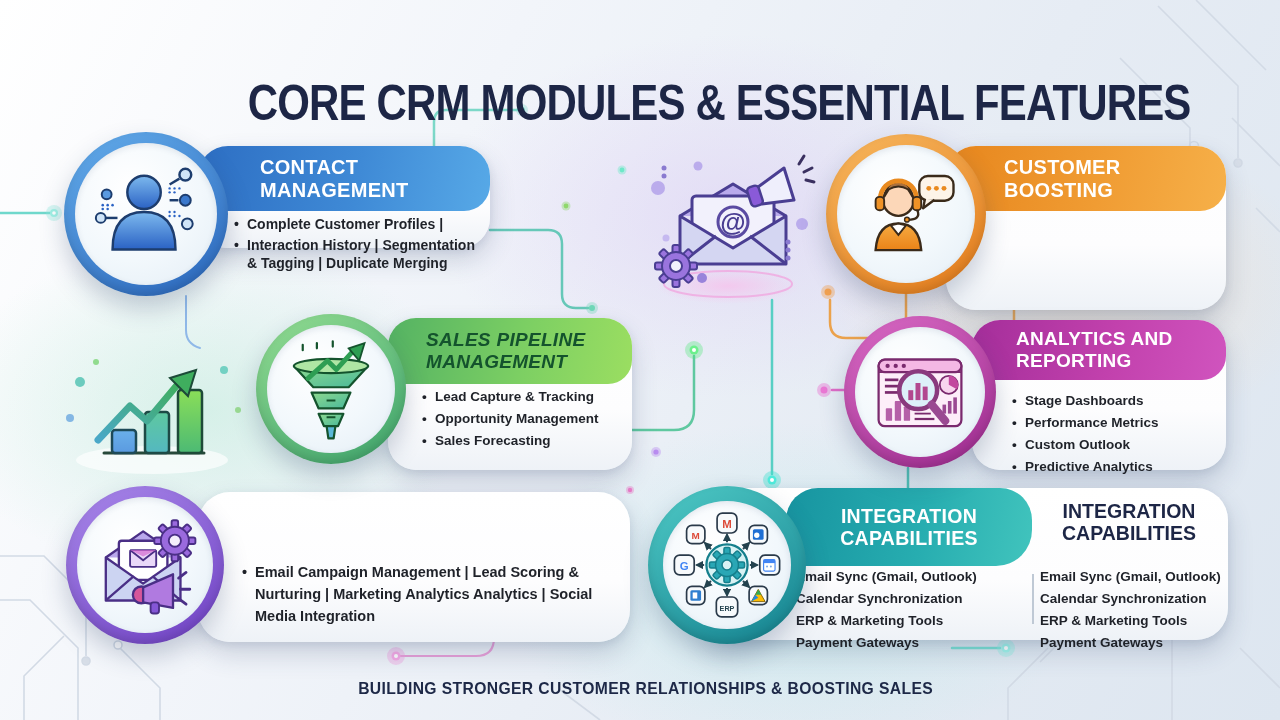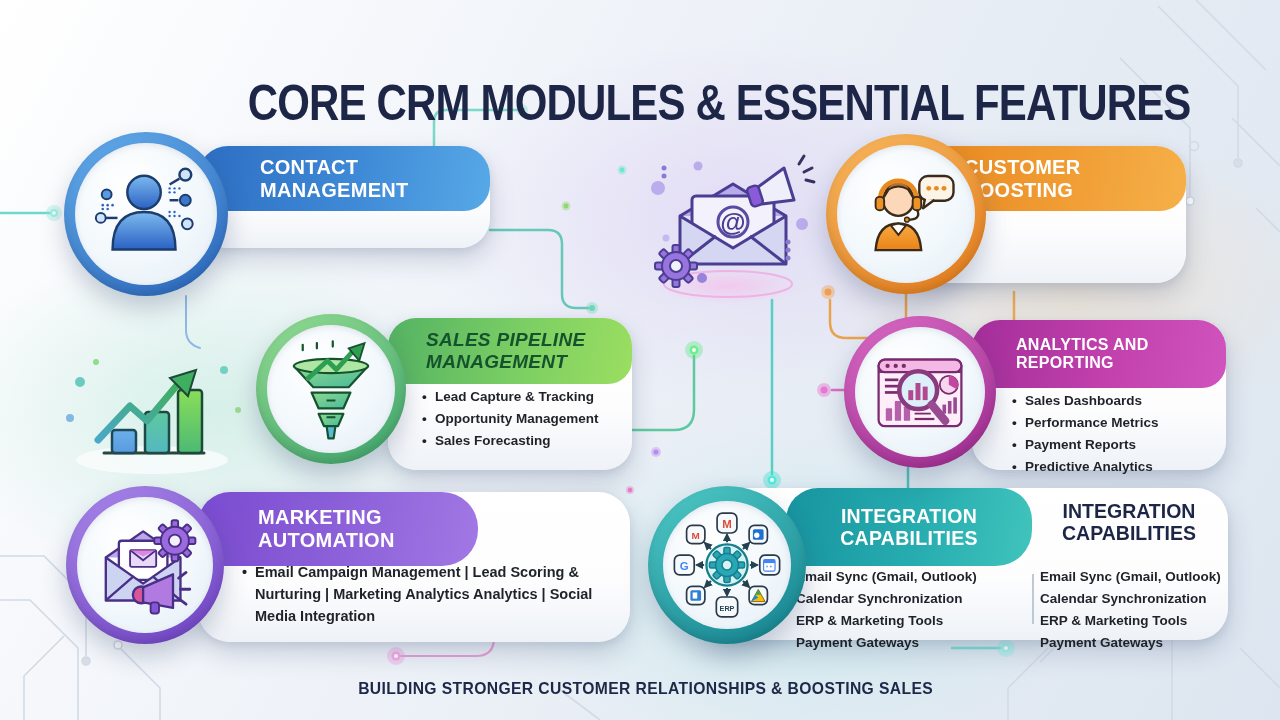--- a/index.html
+++ b/index.html
@@ -33,21 +33,21 @@
     box-shadow:0 12px 26px rgba(45,65,105,.20), 0 3px 8px rgba(45,65,105,.10);
   }
   .card-header{
     position:absolute;left:0;top:0;right:0;color:#fff;font-weight:700;
     display:flex;flex-direction:column;justify-content:center;line-height:1.14;
   }
   .card-header .t{letter-spacing:.3px;}
   .h-blue   {background:linear-gradient(100deg,#2d6ec3 0%,#3f8ad6 55%,#57a9e7 100%);border-radius:30px 30px 26px 0;height:65px;padding-left:62px;font-size:20px;}
   .h-orange {background:linear-gradient(100deg,#e7861d 0%,#f09c33 55%,#f6b049 100%);border-radius:30px 30px 26px 0;height:65px;padding-left:58px;font-size:20px;}
   .h-green  {background:linear-gradient(100deg,#54b263 0%,#7ccf63 55%,#9bde61 100%);border-radius:28px 28px 24px 0;height:66px;padding-left:38px;font-size:19px;color:#14532d;font-style:italic;}
-  .h-magenta{background:linear-gradient(100deg,#a42e9a 0%,#c241ad 55%,#d054be 100%);border-radius:28px 28px 24px 0;height:68px;padding-left:44px;font-size:16px;}
+  .h-magenta{background:linear-gradient(100deg,#a42e9a 0%,#c241ad 55%,#d054be 100%);border-radius:28px 28px 24px 0;height:60px;padding-left:44px;font-size:19px;}
   .hp       {background:linear-gradient(100deg,#7a4bd0 0%,#8e62da 55%,#a178e4 100%);border-radius:32px 36px 36px 0;width:280px;height:74px;padding-left:60px;font-size:20px;}
   .ht       {background:linear-gradient(100deg,#1794a0 0%,#27adb0 55%,#41c4bd 100%);border-radius:32px 32px 36px 0;left:86px;width:246px;height:78px;right:auto;text-align:center;font-size:19.5px;}
   .bullets{
     position:absolute;margin:0;padding:0;list-style:none;
     font-weight:700;color:#1f2229;
   }
   .bullets li{position:relative;padding-left:13px;margin-bottom:3px;}
   .bullets li::before{content:"\2022";position:absolute;left:0;}
   
   .icon-badge{position:absolute;z-index:4;border-radius:50%;padding:11px;
@@ -60,21 +60,21 @@
   .r-orange {background:linear-gradient(150deg,#f7b75e 0%,#e27a1a 100%);}
   .r-green  {background:linear-gradient(150deg,#93dc92 0%,#3da36b 100%);}
   .r-magenta{background:linear-gradient(150deg,#d96ac4 0%,#9c2a8e 100%);}
   .r-purple {background:linear-gradient(150deg,#a887e9 0%,#6f41c4 100%);}
   .r-teal   {background:linear-gradient(150deg,#4fcac6 0%,#13808e 100%);padding:15px;}
   
   .m1-badge{left:64px;top:132px;width:164px;height:164px;}
   .m1-card {left:198px;top:146px;width:292px;height:102px;}
   .m1-card .bullets{left:36px;top:70px;right:8px;font-size:14px;line-height:1.28;}
   .m2-badge{left:826px;top:134px;width:160px;height:160px;}
-  .m2-card {left:906px;top:146px;width:280px;height:137px;}
+  .m2-card {left:946px;top:146px;width:280px;height:164px;}
   .m2-card .bullets{left:40px;top:70px;right:6px;font-size:14px;line-height:1.28;}
   .m3-badge{left:256px;top:314px;width:150px;height:150px;}
   .m3-card {left:388px;top:318px;width:244px;height:152px;border-radius:28px;}
   .m3-card .bullets{left:34px;top:70px;right:4px;font-size:13.5px;line-height:1.4;}
   .m4-badge{left:844px;top:316px;width:152px;height:152px;}
   .m4-card {left:972px;top:320px;width:254px;height:150px;border-radius:28px;}
   .m4-card .bullets{left:40px;top:72px;right:4px;font-size:13.5px;line-height:1.4;}
   .m5-badge{left:66px;top:486px;width:158px;height:158px;}
   .m5-card {left:198px;top:492px;width:432px;height:150px;border-radius:32px;}
   .m5-card .bullets{left:44px;top:70px;right:26px;font-size:14.5px;line-height:1.5;}
@@ -323,20 +323,24 @@
             <circle cx="94" cy="62" r="1.2"></circle>
           </g>
       </svg>
     </div>
   </div>
   <section class="card m1-card">
     <div class="card-header h-blue">
       <div class="t">CONTACT</div>
       <div class="t">MANAGEMENT</div>
     </div>
+    <ul class="bullets">
+      <li>Complete Customer Profiles |</li>
+      <li>Interaction History | Segmentation &amp; Tagging | Duplicate Merging</li>
+    </ul>
   </section>
 
   <div class="icon-badge r-orange m2-badge">
     <div class="icon-inner">
       <svg viewBox="0 0 120 120" width="114" height="114">
         <defs>
             <linearGradient id="og" x1="0" y1="0" x2="0" y2="1">
               <stop offset="0" stop-color="#f6ab42"></stop>
               <stop offset="1" stop-color="#ea8318"></stop>
             </linearGradient>
@@ -427,23 +431,23 @@
         <path d="M73,74 L88,92" stroke="#9a4a92" stroke-width="9" stroke-linecap="round"></path>
       </svg>
     </div>
   </div>
   <section class="card m4-card">
     <div class="card-header h-magenta">
       <div class="t">ANALYTICS AND</div>
       <div class="t">REPORTING</div>
     </div>
     <ul class="bullets">
-      <li>Sales Dashboards</li>
+      <li>Stage Dashboards</li>
       <li>Performance Metrics</li>
-      <li>Payment Reports</li>
+      <li>Custom Outlook</li>
       <li>Predictive Analytics</li>
     </ul>
   </section>
 
   <div class="icon-badge r-purple m5-badge">
     <div class="icon-inner">
       <svg viewBox="0 0 120 120" width="112" height="112">
         <path d="M18,52 L58,24 L98,52" fill="#b9a8ec" stroke="#4a2f86" stroke-width="2.5" stroke-linejoin="round"></path>
         <rect x="32" y="34" width="52" height="42" rx="3" fill="#ffffff" stroke="#4a2f86" stroke-width="2.5"></rect>
         <rect x="44" y="44" width="28" height="18" rx="2" fill="#e9d8f8" stroke="#4a2f86" stroke-width="2"></rect>
@@ -466,24 +470,20 @@
           <circle r="6.5" fill="#f4effc" stroke="#4a2f86" stroke-width="2"></circle>
         </g>
         <circle cx="56" cy="92" r="9" fill="#d6569a" stroke="#4a2f86" stroke-width="2.5"></circle>
         <path d="M58,84 L90,70 L90,106 L58,100 Z" fill="#b07ae0" stroke="#4a2f86" stroke-width="2.5" stroke-linejoin="round"></path>
         <rect x="66" y="100" width="9" height="12" rx="3" fill="#8456d6" stroke="#4a2f86" stroke-width="2"></rect>
         <path d="M96,74 L104,68 M98,86 H108 M96,96 L104,102" stroke="#4a2f86" stroke-width="3" stroke-linecap="round"></path>
       </svg>
     </div>
   </div>
   <section class="card m5-card">
-    <div class="card-header hp">
-      <div class="t">MARKETING</div>
-      <div class="t">AUTOMATION</div>
-    </div>
     <ul class="bullets">
       <li>Email Campaign Management | Lead Scoring &amp; Nurturing | Marketing Analytics Analytics | Social Media Integration</li>
     </ul>
   </section>
 
   <div class="icon-badge r-teal m6-badge">
     <div class="icon-inner">
       <svg viewBox="0 0 160 160" width="122" height="122">
         <defs>
           <marker id="ah" viewBox="0 0 10 10" refX="8" refY="5" markerWidth="4.5" markerHeight="4.5" orient="auto-start-reverse">

